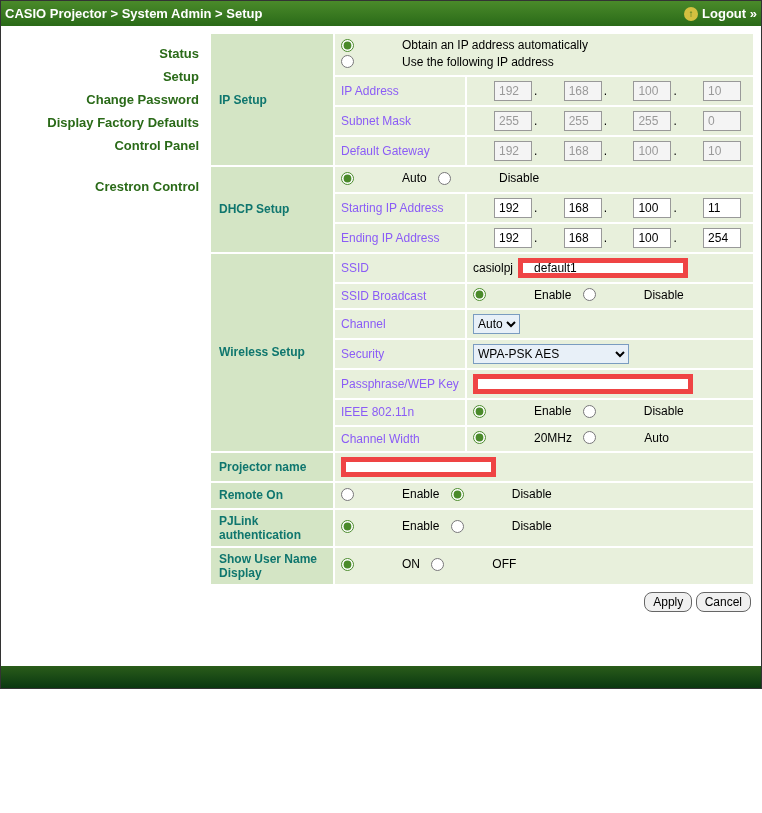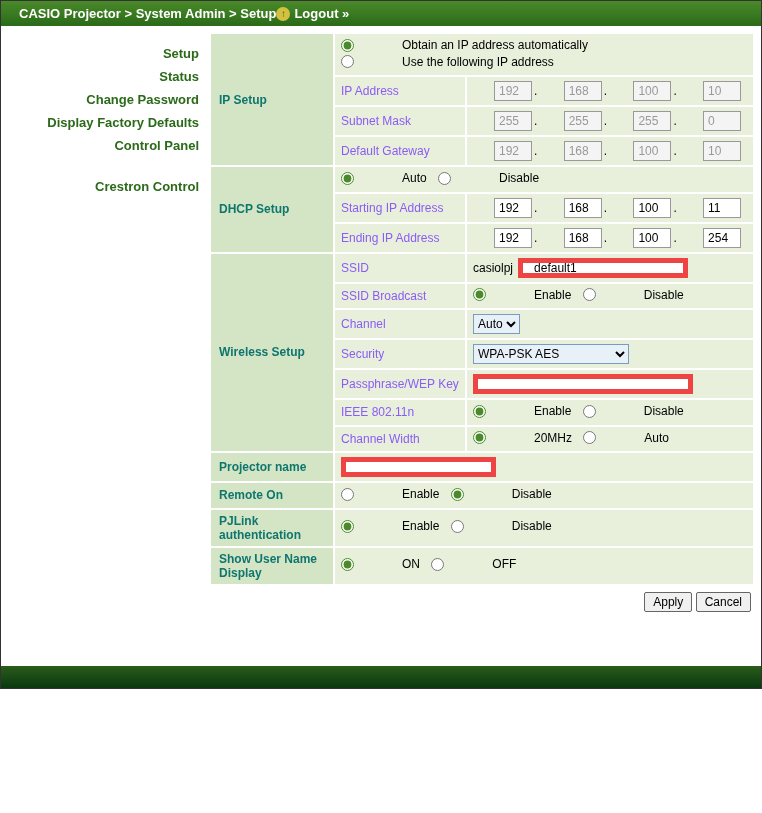--- a/index.html
+++ b/index.html
@@ -1,20 +1,20 @@
 <!DOCTYPE html>
 <html><head>
 <meta charset="utf-8">
 <style>
 * { margin: 0; padding: 0; box-sizing: border-box; }
 body { font-family: Arial, sans-serif; font-size: 12px; background: #fff; }
 .app { width: 762px; border: 1px solid #333; }
 .header { background: linear-gradient(to bottom, #2a5c1a 0%, #0a3810 50%, #042a08 100%); height: 74px; display: flex; align-items: center; padding-left: 18px; }
 .header-title { color: #d8e8d0; font-size: 22px; font-weight: 300; letter-spacing: 0.5px; }
-.breadcrumb-bar { background: linear-gradient(to bottom, #4a8a2a 0%, #2a6a18 100%); color: #fff; padding: 5px 18px; display: flex; justify-content: flex-start; align-items: center; font-size: 13px; font-weight: bold; }
+.breadcrumb-bar { background: linear-gradient(to bottom, #4a8a2a 0%, #2a6a18 100%); color: #fff; padding: 5px 4px; display: flex; justify-content: space-between; align-items: center; font-size: 13px; font-weight: bold; }
 .breadcrumb { }
 .logout { display: flex; align-items: center; gap: 4px; cursor: pointer; }
 .logout-icon { background: #d4c040; color: #2a6a18; border-radius: 50%; width: 14px; height: 14px; display: inline-flex; align-items: center; justify-content: center; font-size: 10px; font-weight: bold; }
 .main { display: flex; background: #f4f4f4; min-height: 640px; }
 .sidebar { width: 208px; padding: 16px 10px; text-align: right; background: #fff; }
 .sidebar-item { color: #2a6a18; font-weight: bold; font-size: 13px; padding: 4px 0; cursor: pointer; }
 .sidebar-gap { height: 18px; }
 .content { flex: 1; padding: 6px 6px 6px 0; background: #fff; }
 .section-table { width: 100%; border-collapse: separate; border-spacing: 2px; }
 .section-table td { padding: 4px 6px; vertical-align: middle; font-size: 12px; }
@@ -23,41 +23,41 @@
 .field-value { background: #e8f0dc; }
 .ip-input { width: 38px; border: 1px solid #999; padding: 2px 4px; font-size: 12px; text-align: left; height: 20px; margin-left: 21px; }
 .ip-input[disabled] { background: #f4f4f4; color: #999; }
 .text-input { border: 5px solid #ef4444; padding: 2px 4px; font-size: 12px; height: 20px; }
 .radio-group { display: inline-flex; align-items: center; gap: 4px; }
 .radio-group input[type=radio] { accent-color: #4a8a2a; }
 .radio-label { margin-right: 8px; margin-left: 44px; }
 .ip-dots { margin: 0 2px; }
 select { border: 1px solid #7a9cc0; background: #e8f0f8; font-size: 12px; height: 20px; }
 .footer-row { text-align: right; padding: 6px 2px !important; background: #fff; }
-.btn { border: 1px solid #666; background: #f0f0f0; padding: 2px 8px; font-size: 12px; cursor: pointer; border-radius: 2px; }
+.btn { border: 1px solid #666; background: #f0f0f0; padding: 2px 8px; font-size: 12px; cursor: pointer; border-radius: 8px; }
 .ssid-prefix { display: inline-block; margin-right: 2px; }
 .bottom-bar { background: linear-gradient(to bottom, #2a5c1a 0%, #0a3810 100%); height: 22px; }
 </style>
 </head>
 <body>
 
 <div class="app">
 
   <div class="breadcrumb-bar">
     <div class="breadcrumb">CASIO Projector &gt; System Admin &gt; Setup</div>
     <div class="logout">
       <span class="logout-icon">↑</span>
       <span>Logout »</span>
     </div>
   </div>
 
   <div class="main">
     <div class="sidebar">
+      <div class="sidebar-item">Status</div>
       <div class="sidebar-item">Setup</div>
-      <div class="sidebar-item">Status</div>
       <div class="sidebar-item">Change Password</div>
       <div class="sidebar-item">Display Factory Defaults</div>
       <div class="sidebar-item">Control Panel</div>
       <div class="sidebar-gap"></div>
       <div class="sidebar-item">Crestron Control</div>
     </div>
 
     <div class="content">
       <table class="section-table">
 

